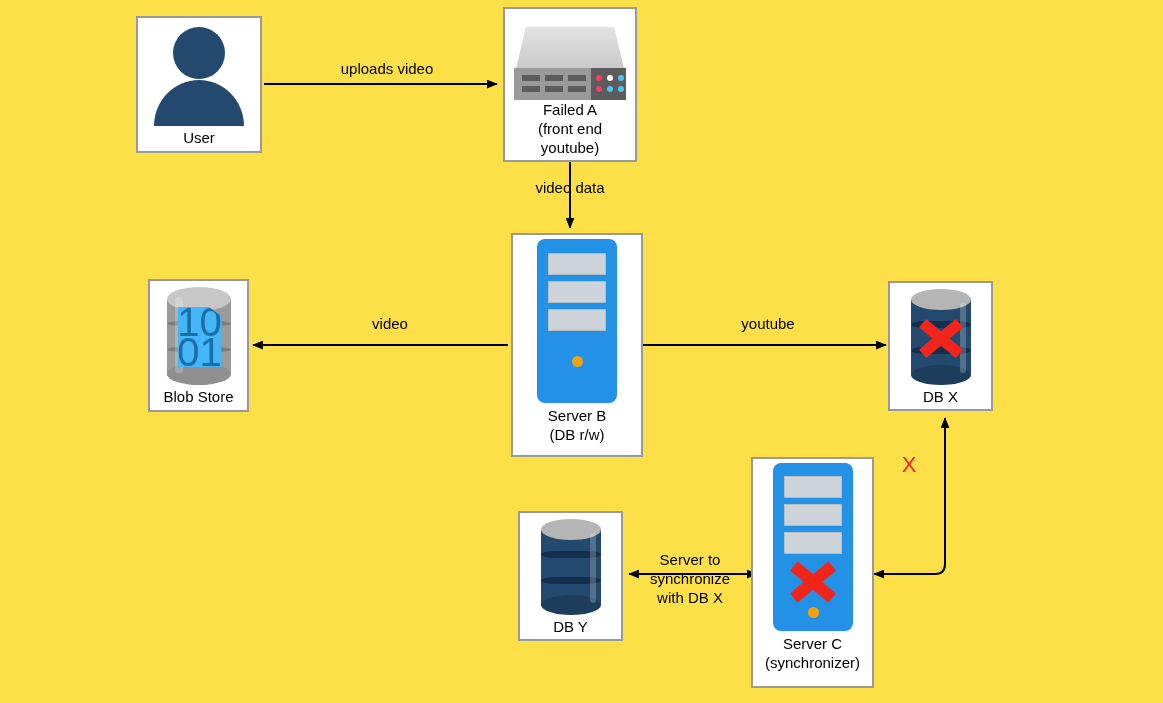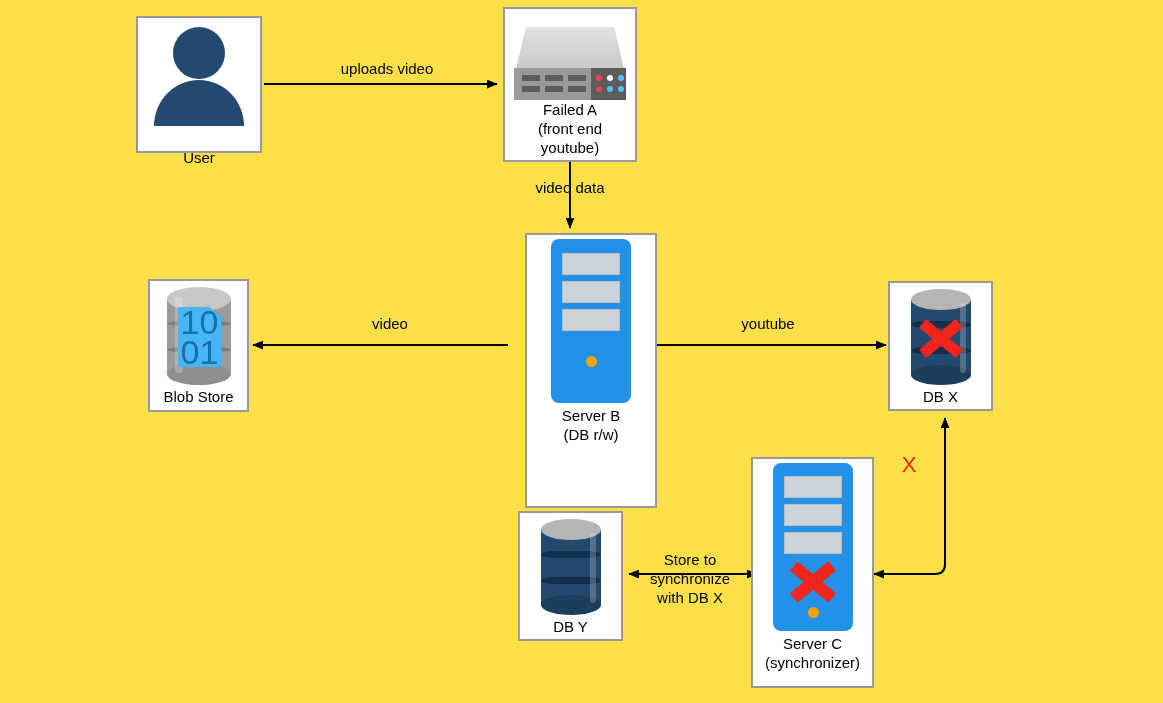--- a/index.html
+++ b/index.html
@@ -126,21 +126,21 @@
   
   .blob-doc {
     position: absolute;
     background: #45b6f7;
     clip-path: polygon(0 0, 72% 0, 100% 16%, 100% 100%, 0 100%);
     display: flex;
     flex-direction: column;
     align-items: center;
     justify-content: center;
     color: #1b6fa8;
-    font-size: 34px;
+    font-size: 40px;
     line-height: 30px;
     font-family: "Liberation Sans", sans-serif;
   }
 
   
   .red-x-overlay { position: absolute; }
   .red-x-overlay span {
     position: absolute;
     background: #f2251c;
     border-radius: 1px;
@@ -188,29 +188,29 @@
 
   <div class="edge-label" style="left:322px; top:59px; width:130px;">uploads video</div>
 
   <div class="edge-label" style="left:505px; top:178px; width:130px;">video data</div>
 
   <div class="edge-label" style="left:328px; top:314px; width:124px;">video</div>
 
   <div class="edge-label" style="left:706px; top:314px; width:124px;">youtube</div>
 
   <div class="edge-label multi" style="left:630px; top:550px; width:120px;">
-    <div>Store to</div>
+    <div>Server to</div>
     <div>synchronize</div>
     <div>with DB X</div>
   </div>
 
   <div class="x-mark" style="left:878px; top:454px; width:62px; color:#f2251c;">X</div>
 
 
-  <div class="node-box" style="left:136px; top:16px; width:126px; height:137px;gap:20px;">
+  <div class="node-box" style="left:136px; top:16px; width:126px; height:137px;">
     <div class="node-icon" style="width:110px; height:106px; margin-top:4px;">
       <div class="user-head" style="left:29px; top:5px; width:52px; height:52px; background:#234a6e;"></div>
       <div class="user-body" style="left:10px; top:58px; width:90px; height:46px; background:#234a6e;"></div>
     </div>
     <div class="node-label">User</div>
   </div>
 
   <div class="node-box" style="left:503px; top:7px; width:134px; height:155px;">
     <div class="node-icon" style="width:118px; height:85px; margin-top:6px;">
       <div class="rack-top" style="left:5px; top:12px; width:108px; height:42px;"></div>
@@ -245,21 +245,21 @@
       <div class="db-sheen" style="left:19px; top:12px; width:8px; height:76px;"></div>
 
       <div class="blob-doc" style="left:22px; top:22px; width:44px; height:60px;">
         <div>10</div>
         <div>01</div>
       </div>
     </div>
     <div class="node-label">Blob Store</div>
   </div>
 
-  <div class="node-box" style="left:525px; top:233px; width:132px; height:275px;">
+  <div class="node-box" style="left:511px; top:233px; width:132px; height:224px;">
     <div class="node-icon" style="width:90px; height:167px; margin-top:4px;">
       <div class="tower" style="left:5px; top:0px; width:80px; height:164px; background:#2391e6;"></div>
       <div class="tower-bay" style="left:16px; top:14px; width:58px; height:22px;"></div>
       <div class="tower-bay" style="left:16px; top:42px; width:58px; height:22px;"></div>
       <div class="tower-bay" style="left:16px; top:70px; width:58px; height:22px;"></div>
       <div class="tower-dot" style="left:40px; top:117px; width:11px; height:11px; background:#f0a30a;"></div>
     </div>
     <div class="node-label">Server B</div>
     <div class="node-label">(DB r/w)</div>
   </div>

